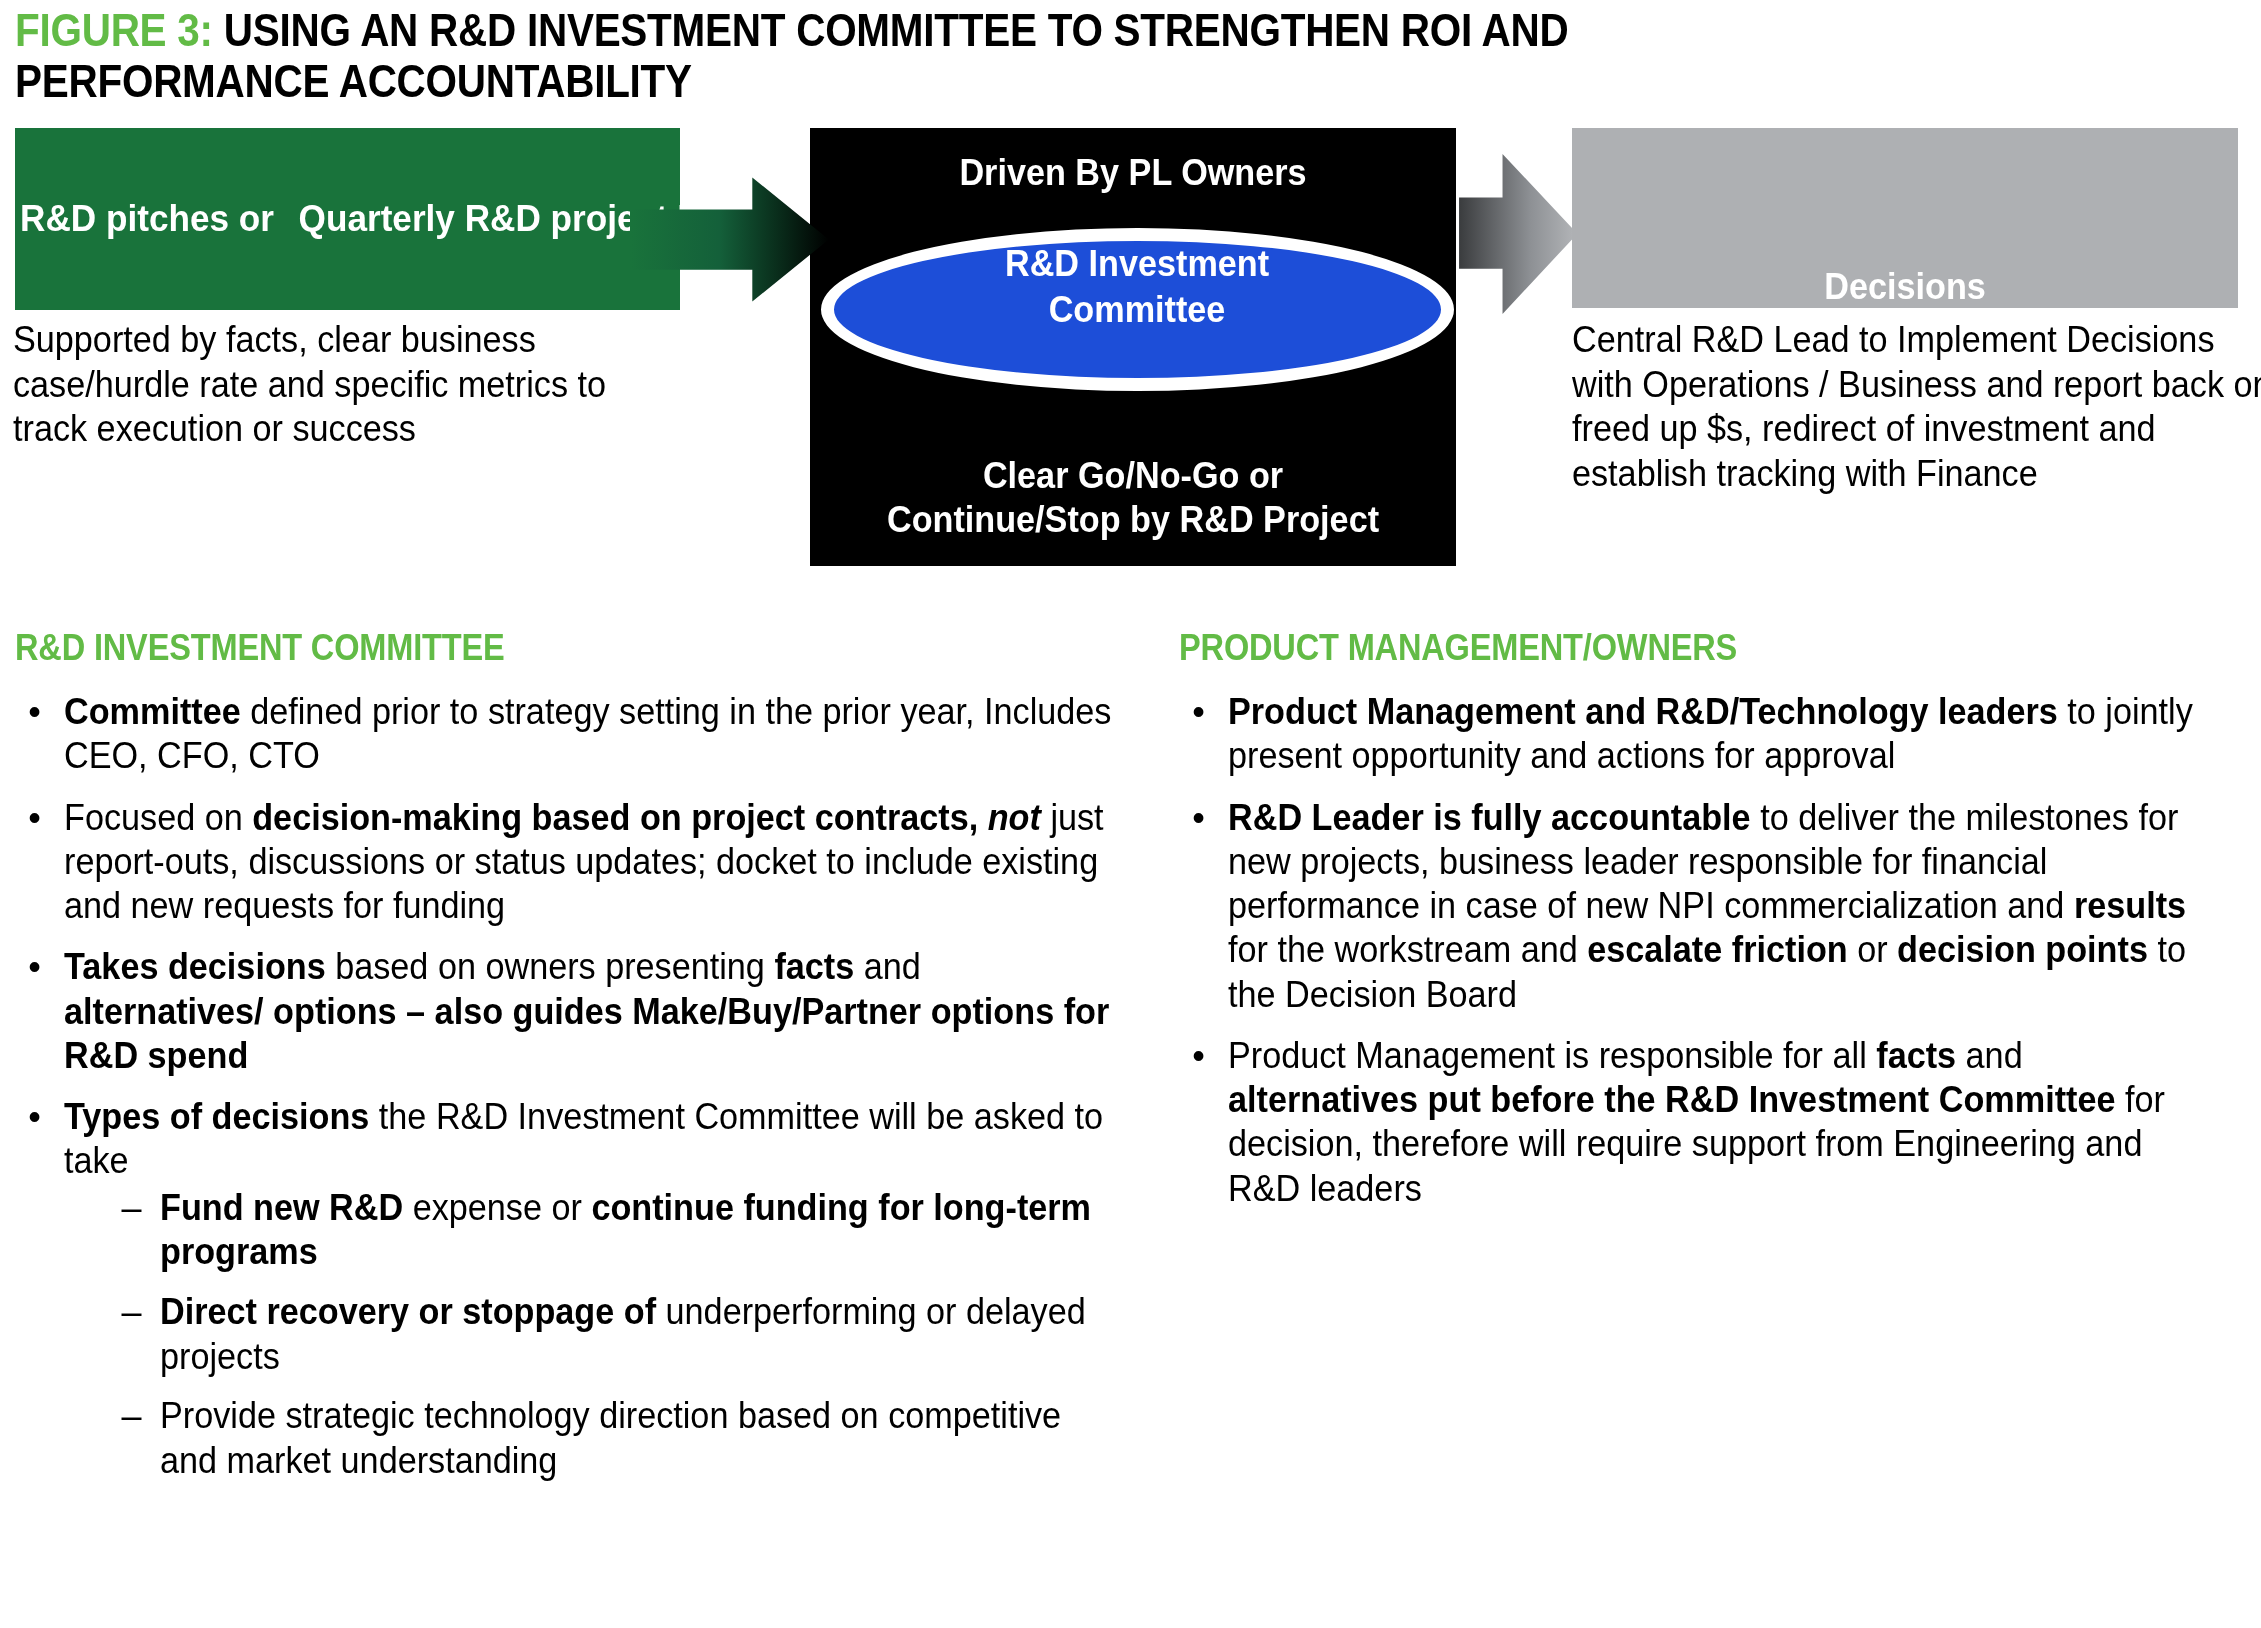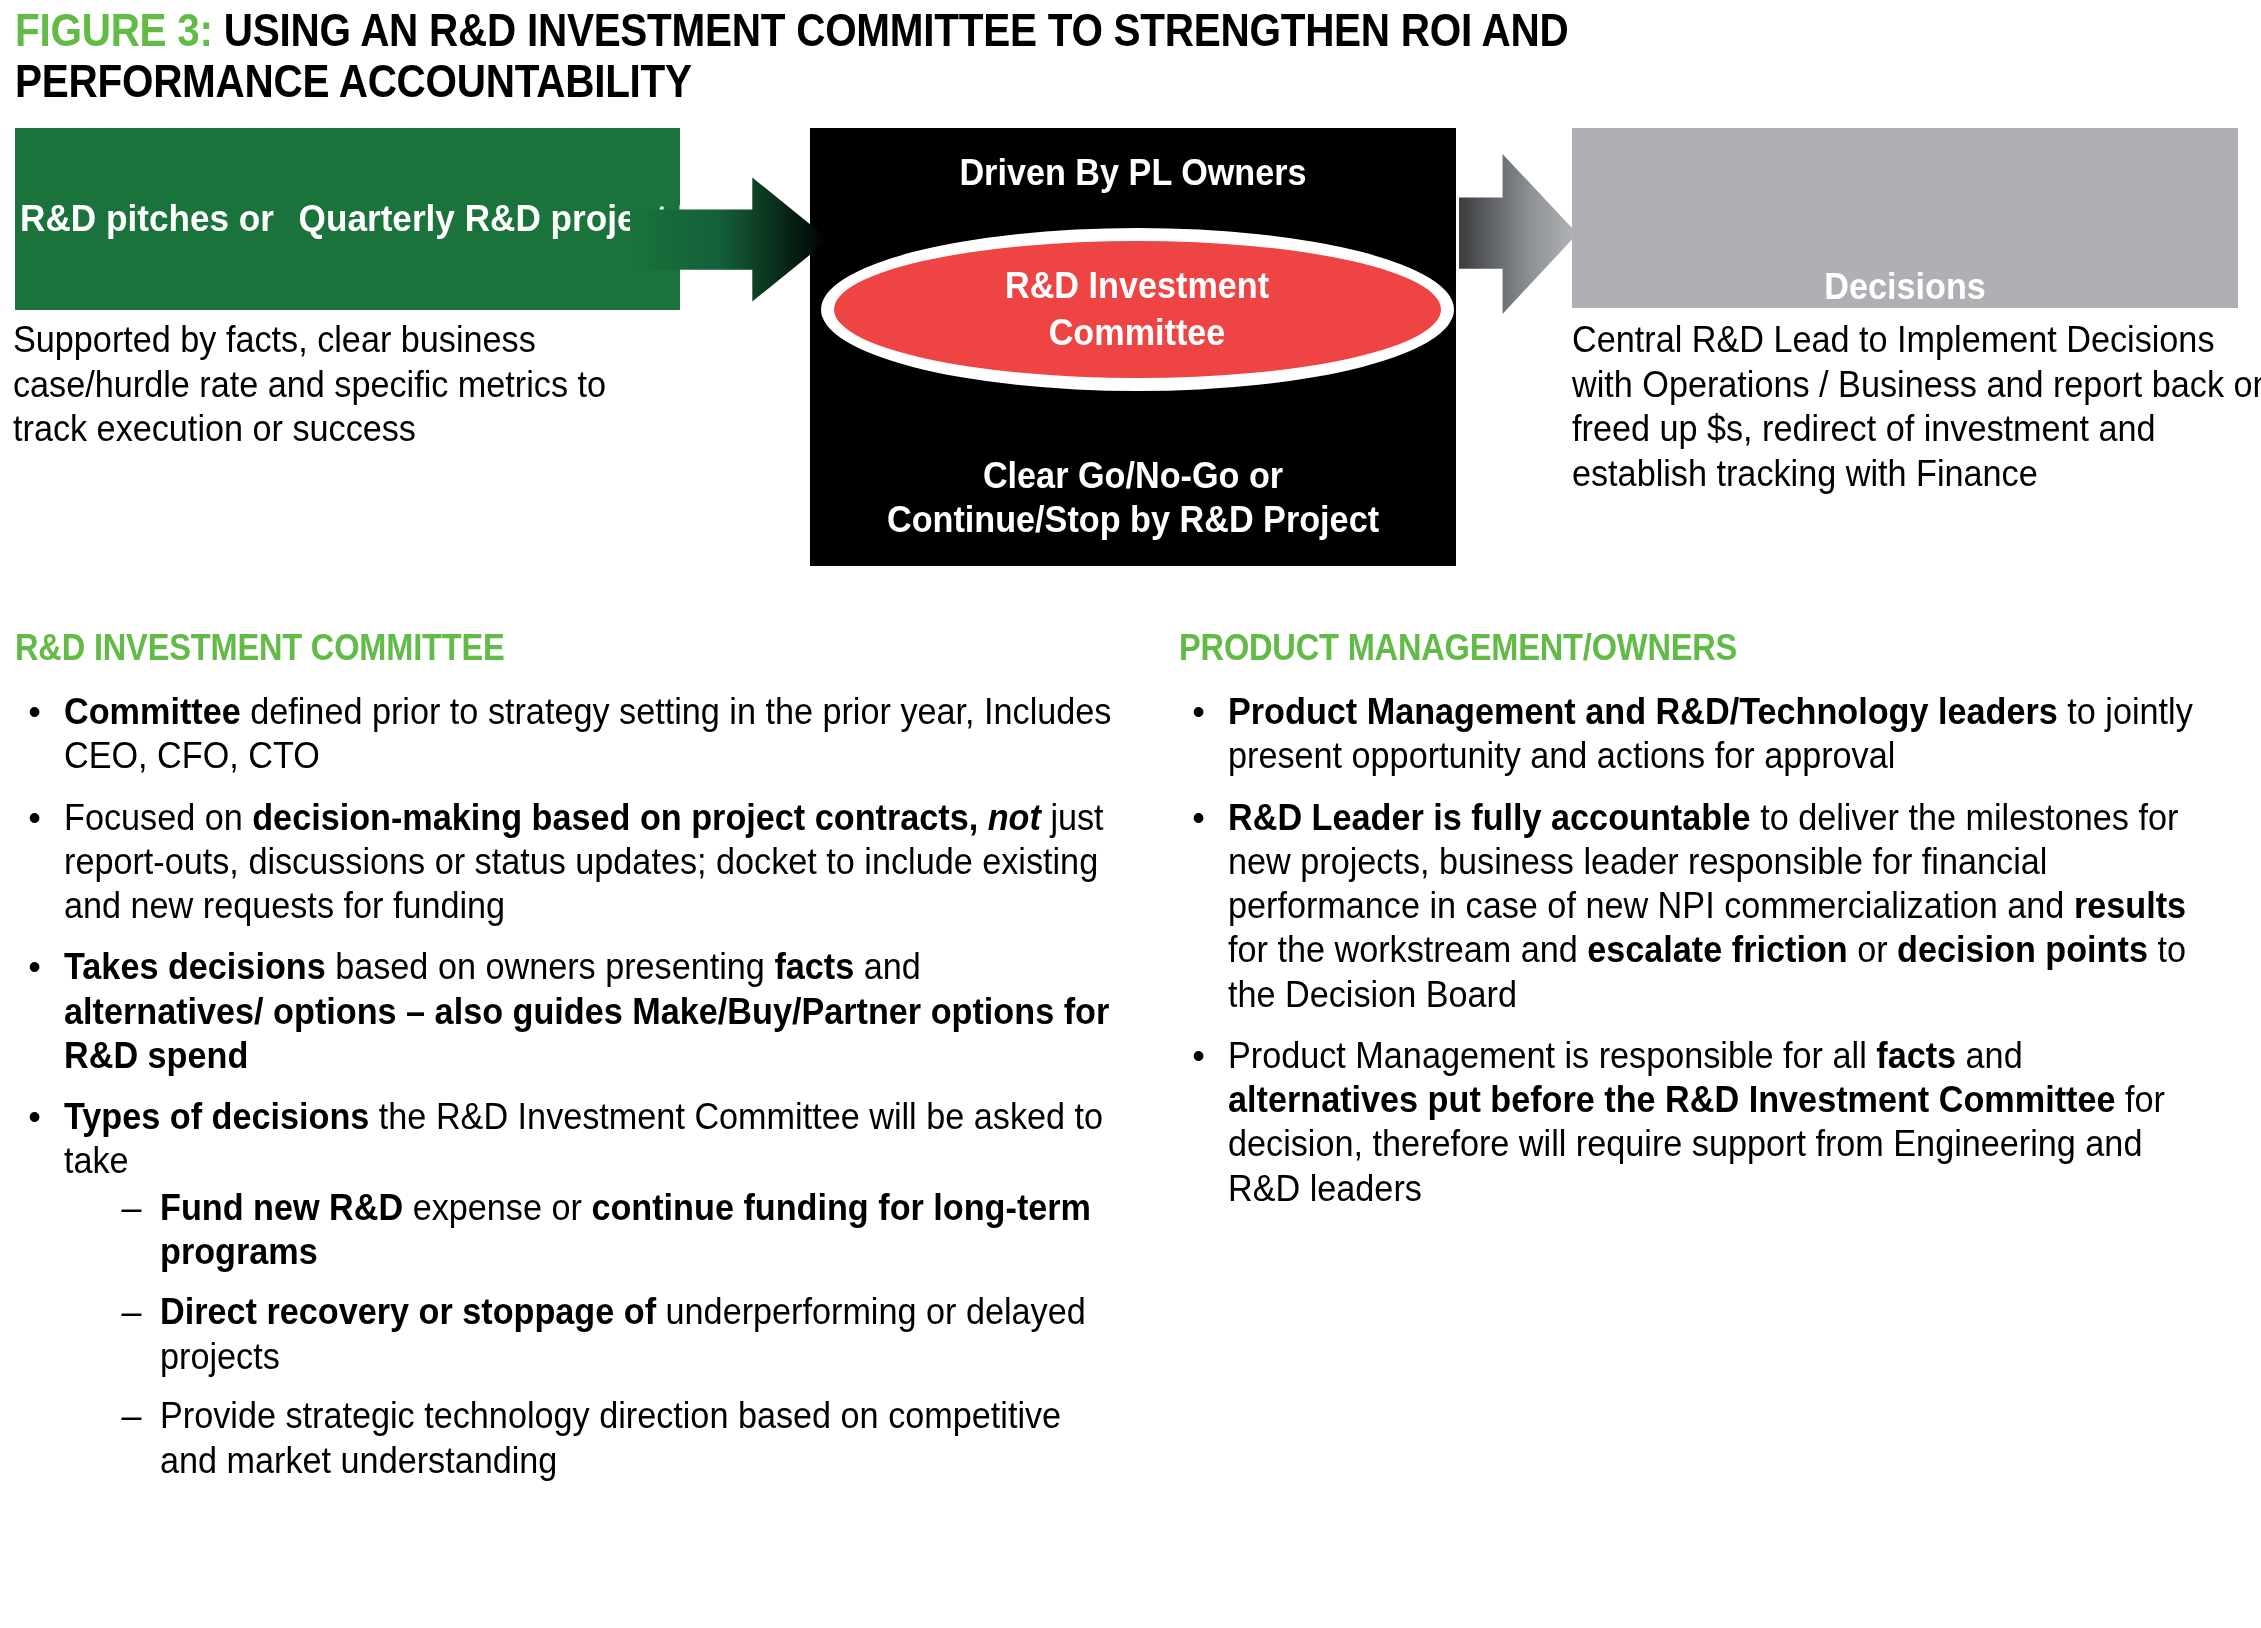--- a/index.html
+++ b/index.html
@@ -46,23 +46,23 @@
   #black-box .bottext{
     position:absolute; left:0; bottom:24px; width:100%;
     color:#fff; font-size:36px; font-weight:bold; text-align:center;
     line-height:1.22;
     font-family:"Liberation Sans Narrow","Liberation Sans",sans-serif;
     transform:scaleX(0.95);
   }
 
   #ellipse{
     position:absolute; left:821px; top:228px; width:633px; height:163px;
-    background:#ef4444; border:13.3px solid #fff; border-radius:50%;
+    background:#1d4ed8; border:13.3px solid #fff; border-radius:50%;
     box-sizing:border-box; z-index:4;
-    display:flex; align-items:center; justify-content:center;
+    display:flex; align-items:flex-start; justify-content:center;
   }
   #ellipse .etext{
     color:#fff; font-size:36px; font-weight:bold; line-height:1.28;
     text-align:center;
     font-family:"Liberation Sans Narrow","Liberation Sans",sans-serif;
     transform:scaleX(0.95);
   }
 
   #gray-box{
     left:1572px; top:128px; width:666px; height:180px;

